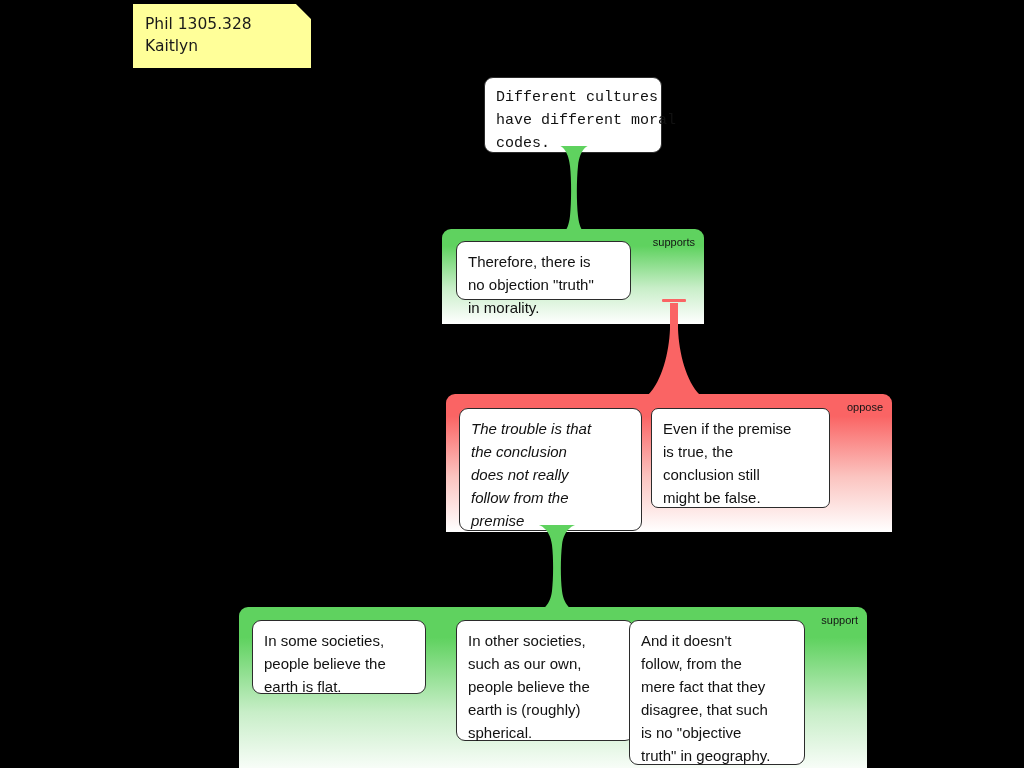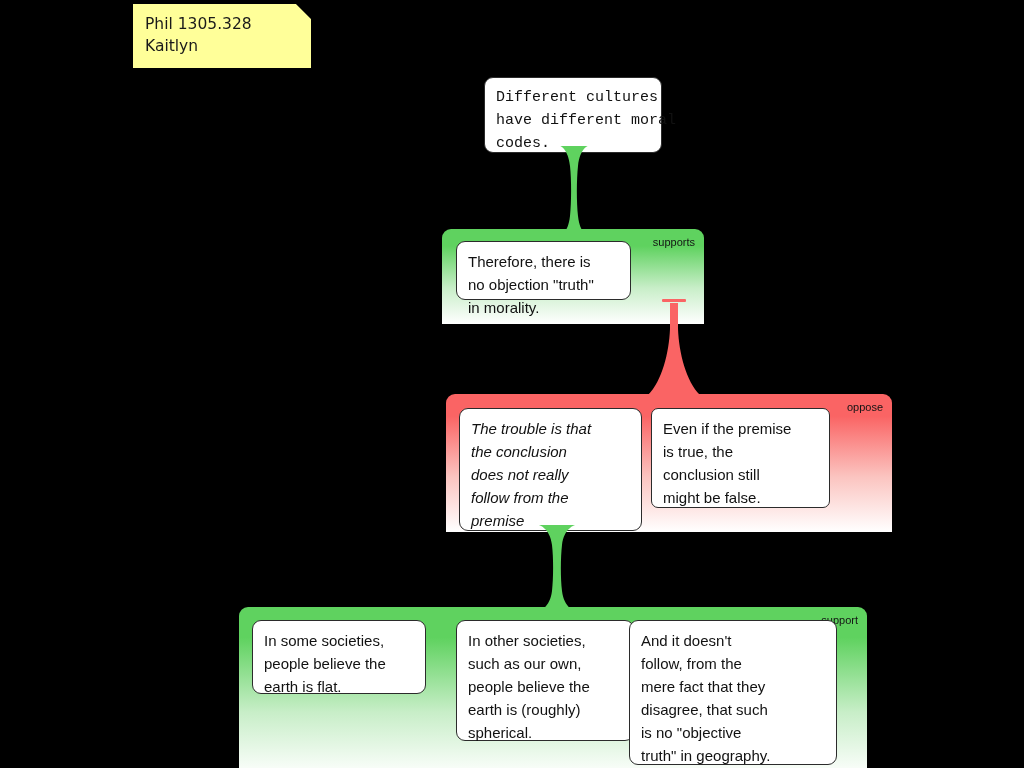--- a/index.html
+++ b/index.html
@@ -192,21 +192,21 @@
   </div>
 
   <div class="card" style="left:439px; top:620px; width:178px; height:121px;margin-left:17px;">
     <span class="line">In other societies,</span>
     <span class="line">such as our own,</span>
     <span class="line">people believe the</span>
     <span class="line">earth is (roughly)</span>
     <span class="line">spherical.</span>
   </div>
 
-  <div class="card" style="left:629px; top:620px; width:208px; height:145px;">
+  <div class="card" style="left:629px; top:620px; width:176px; height:145px;">
     <span class="line">And it doesn't</span>
     <span class="line">follow, from the</span>
     <span class="line">mere fact that they</span>
     <span class="line">disagree, that such</span>
     <span class="line">is no "objective</span>
     <span class="line">truth" in geography.</span>
   </div>
 
 </div>
 

